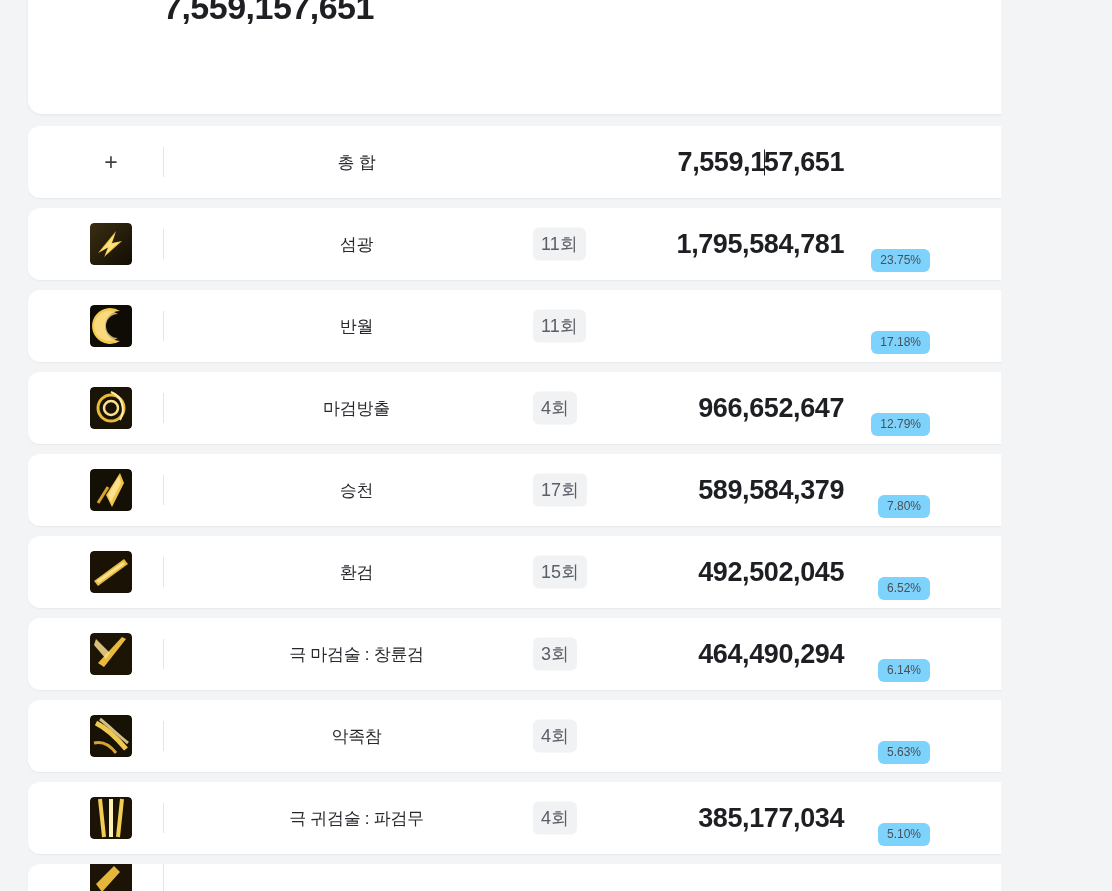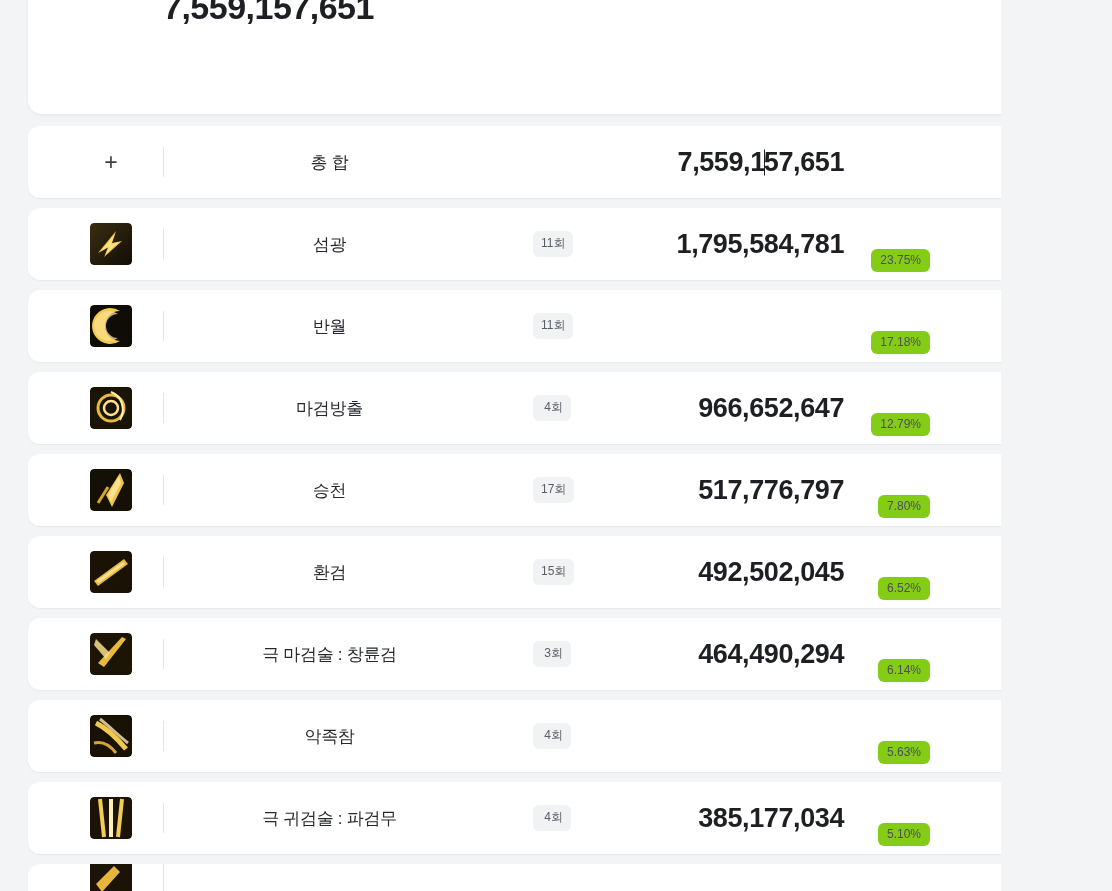--- a/index.html
+++ b/index.html
@@ -98,41 +98,41 @@
     top: 50%;
     transform: translateY(-50%);
     width: 1px;
     height: 30px;
     background: #e2e4e8;
   }
 
   
   .name {
     position: absolute;
-    left: 153px;
+    left: 180px;
     width: 297px;
     top: 50%;
     transform: translateY(-50%);
     text-align: center;
     font-size: 17px;
     color: #26282d;
     letter-spacing: -0.3px;
     white-space: nowrap;
   }
 
   
   .count {
     position: absolute;
     left: 505px;
     top: 50%;
     transform: translateY(-50%);
     min-width: 22px;
     background: #f1f2f4;
     color: #5a5e66;
-    font-size: 12px;
+    font-size: 18px;
     border-radius: 6px;
     padding: 4px 8px 5px;
     text-align: right;
     white-space: nowrap;
   }
 
   
   .damage {
     position: absolute;
     right: 232px;
@@ -154,21 +154,21 @@
     background: #1d1f23;
     vertical-align: -5px;
     margin: 0 -1px;
   }
 
   
   .pct {
     position: absolute;
     right: 146px;
     bottom: 8px;
-    background: #84cc16;
+    background: #7dd3fc;
     color: #4b4f57;
     font-size: 12px;
     border-radius: 6px;
     padding: 4px 9px 5px;
     white-space: nowrap;
   }
 </style>
 </head>
 <body>
 
@@ -244,21 +244,21 @@
         <svg class="sk" viewBox="0 0 42 42" xmlns="http://www.w3.org/2000/svg">
           <rect width="42" height="42" fill="#141005"></rect>
           <path d="M30 4 L34 14 L22 38 L16 26 Z" fill="#f0c24a"></path>
           <path d="M29 7 L31 14 L21 33 L18 26 Z" fill="#ffeaa0" opacity="0.8"></path>
           <path d="M8 34 L18 18" stroke="#d9a32c" stroke-width="3" fill="none"></path>
         </svg>
       </div>
       <div class="divider"></div>
       <div class="name">승천</div>
       <div class="count">17회</div>
-      <div class="damage">517,776,797</div>
+      <div class="damage">589,584,379</div>
       <div class="pct">7.80%</div>
     </div>
 
     <div class="row">
       <div class="icon-cell">
         <svg class="sk" viewBox="0 0 42 42" xmlns="http://www.w3.org/2000/svg">
           <rect width="42" height="42" fill="#191205"></rect>
           <path d="M4 30 L34 8 L38 13 L8 35 Z" fill="#e8b93e"></path>
           <path d="M6 30 L33 11 L35 13 L9 32 Z" fill="#ffeda8" opacity="0.75"></path>
         </svg>

